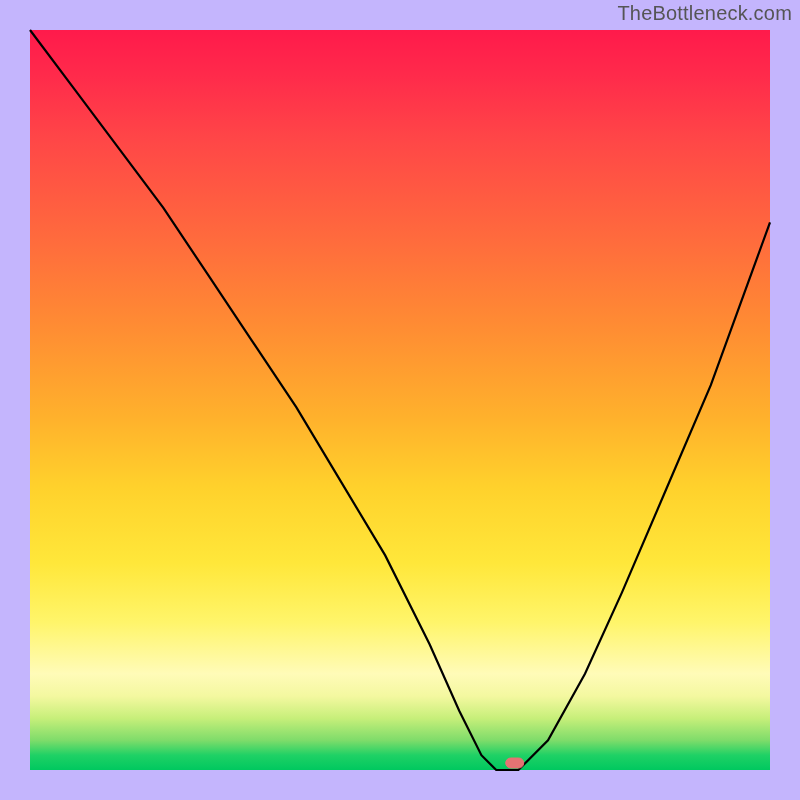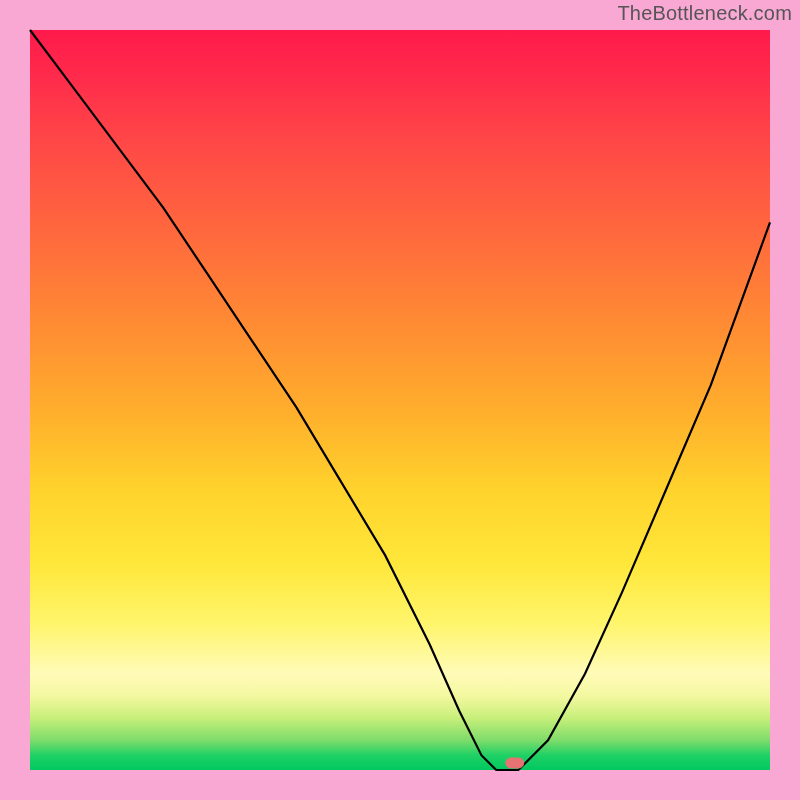--- a/index.html
+++ b/index.html
@@ -8,21 +8,21 @@
     width: 800px;
     height: 800px;
     background: #000;
     font-family: Arial, Helvetica, sans-serif;
     overflow: hidden;
   }
   .frame {
     position: relative;
     width: 800px;
     height: 800px;
-    background: #f9a8d4;
+    background: #c4b5fd;
   }
   .credit {
     position: absolute;
     top: 2px;
     right: 8px;
     color: #555;
     font-size: 20px;
     letter-spacing: 0.2px;
     z-index: 10;
   }

